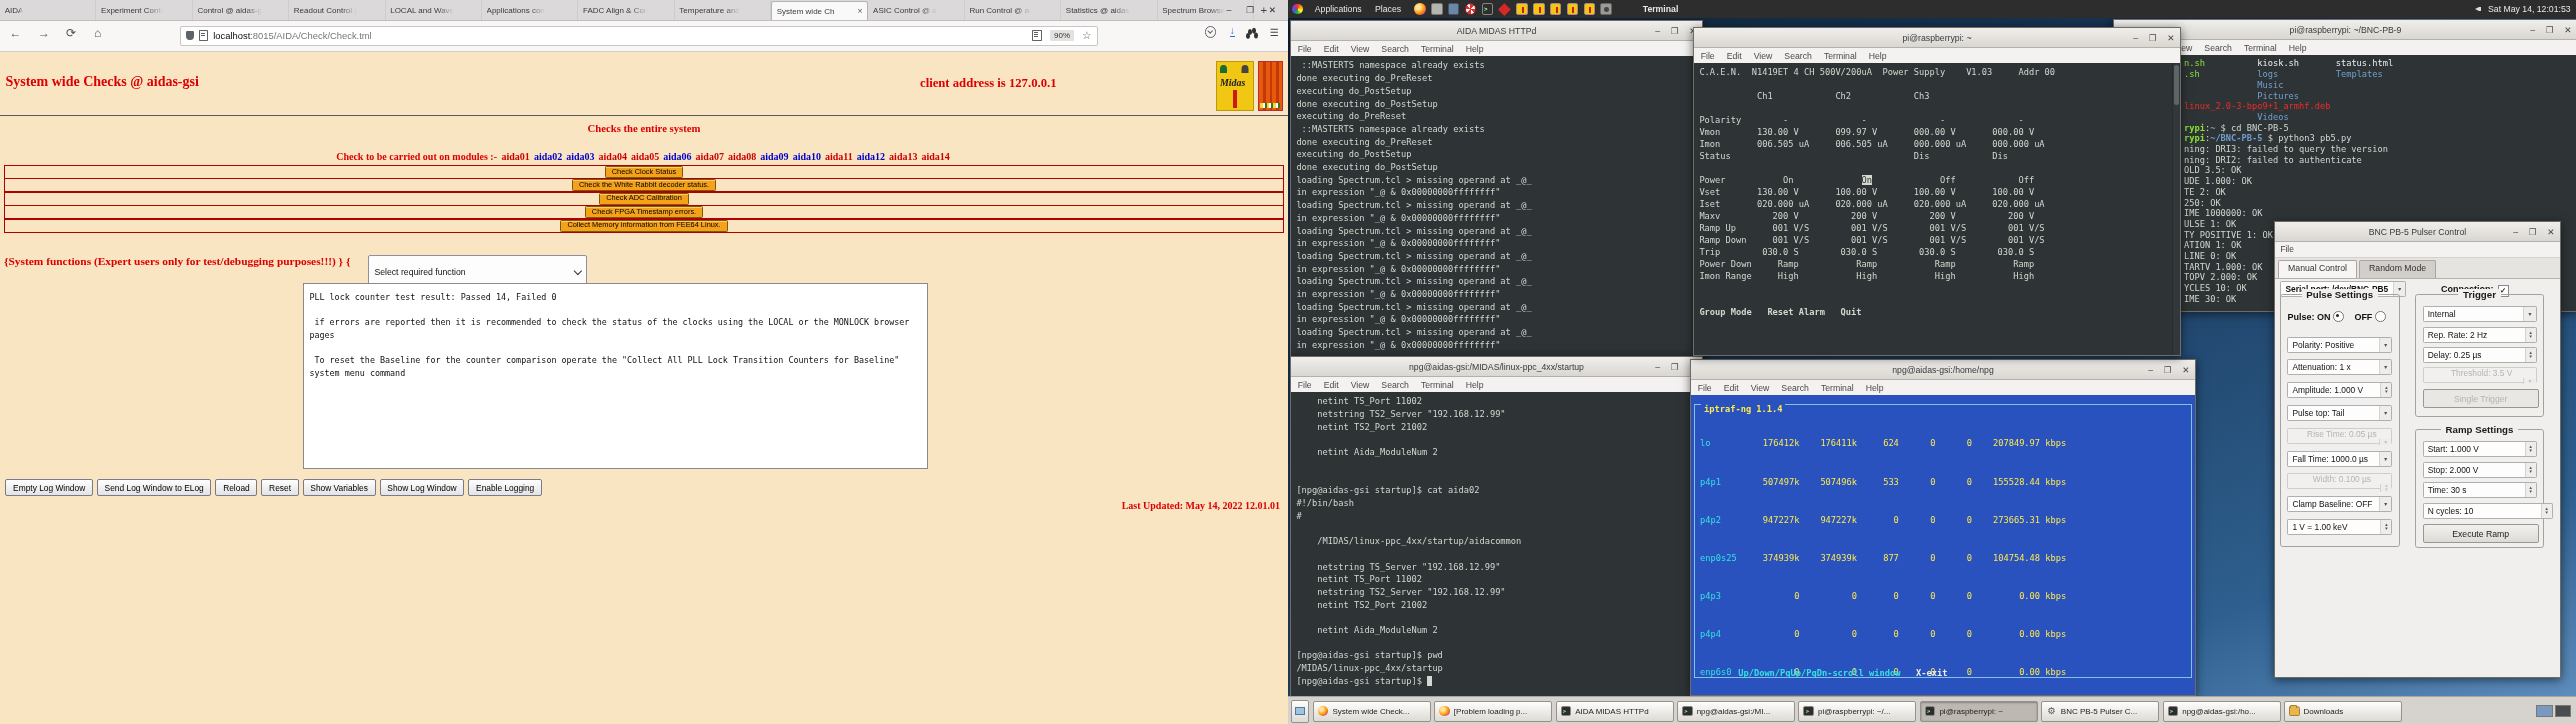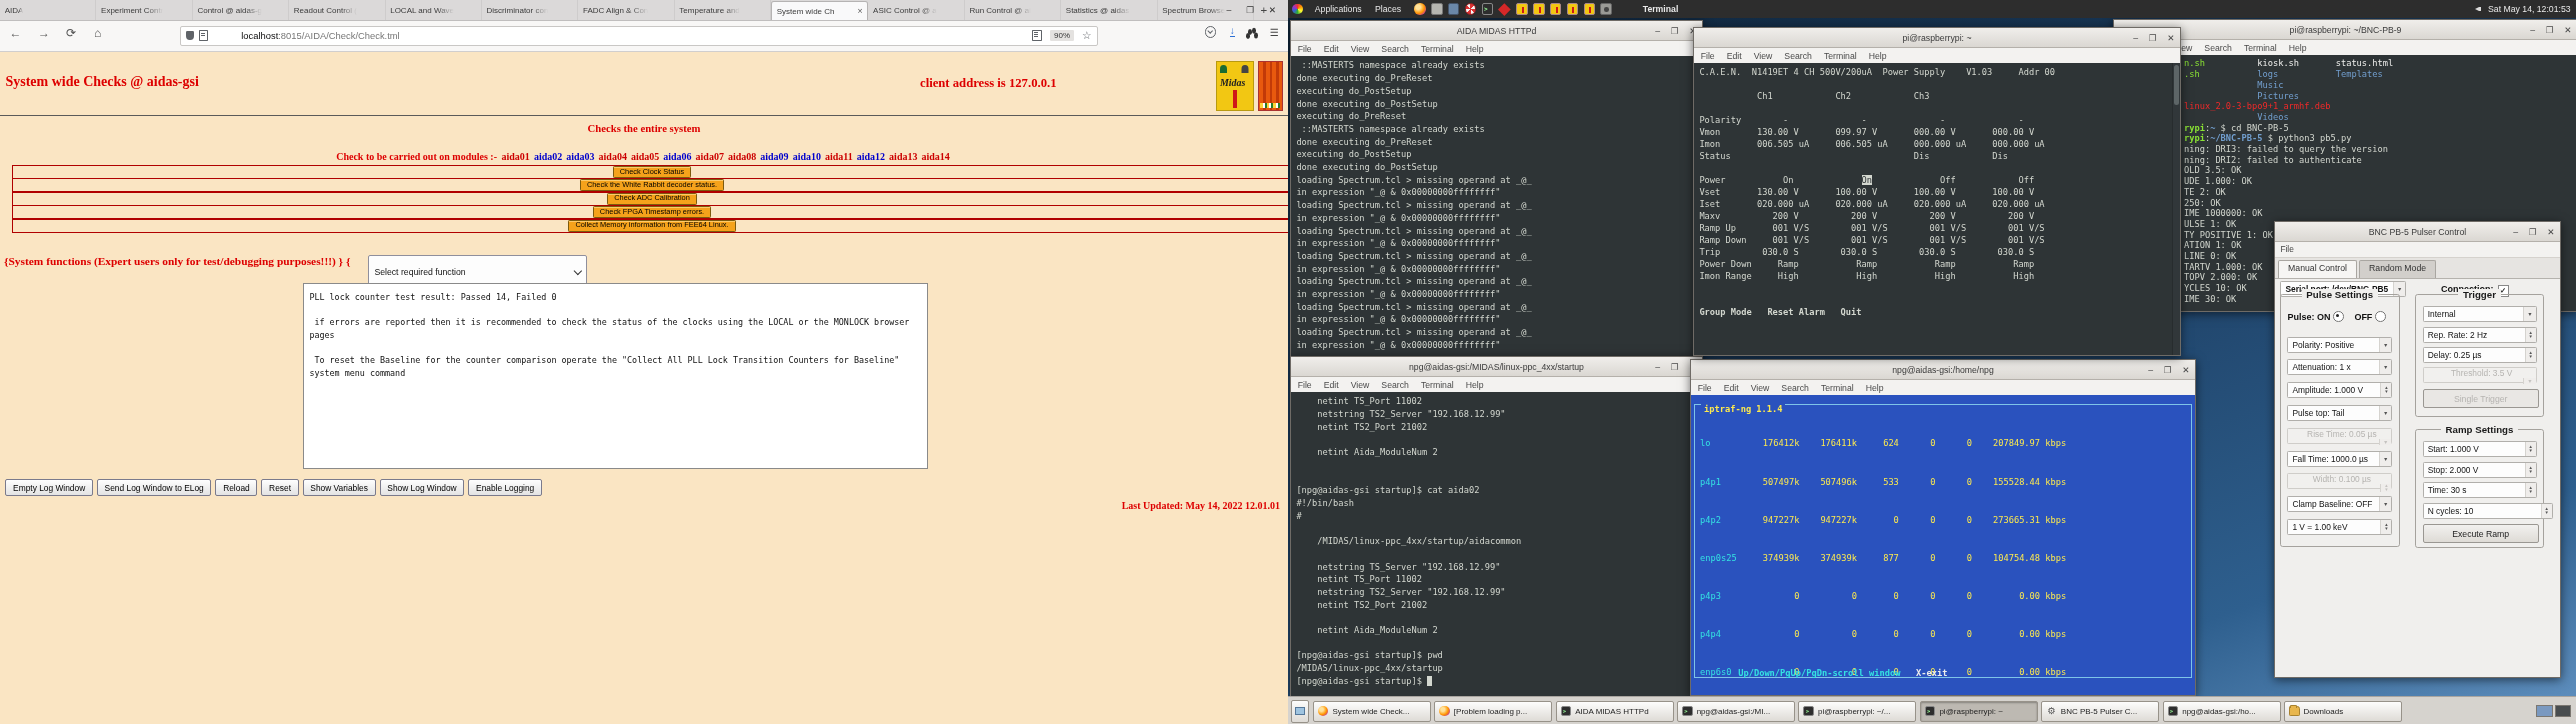--- a/index.html
+++ b/index.html
@@ -17,21 +17,21 @@
   .tab.active span{-webkit-mask-image:none;mask-image:none;}
   .tab .tclose{margin-left:auto;color:#555;font-size:8.7px;padding-left:2.7px;}
   .newtab{width:20px;display:flex;align-items:center;justify-content:center;font-size:11.4px;color:#444;}
   .ffwin{position:absolute;top:0;right:12px;height:20px;display:flex;gap:14.8px;align-items:center;color:#333;font-size:8.7px;}
   .navbar{position:absolute;left:0;top:21px;width:1288px;height:30px;background:#f8f7f6;border-bottom:0.7px solid #d0cece;}
   .navico{position:absolute;top:5.4px;font-size:12px;color:#555;}
   .urlbar{position:absolute;left:180px;top:4.7px;width:918px;height:20px;background:#fff;border:0.7px solid #c9c7c5;border-radius:2px;display:flex;align-items:center;padding:0 5.4px;box-sizing:border-box;}
   .shieldico{width:7.4px;height:8.7px;background:#5f6368;border-radius:1.3px 1.3px 50% 50%;margin-right:5.4px;}
   .docico{width:6.7px;height:8.7px;background:#fff;border:1px solid #5f6368;border-radius:0.7px;margin-right:5.4px;position:relative;}
   .docico::after{content:"";position:absolute;left:0.7px;top:2px;width:4px;height:1px;background:#5f6368;box-shadow:0 2px 0 #5f6368;}
-  .urltext{font-size:9.4px;color:#0c0c0d;margin-left:28px;}
+  .urltext{font-size:9.4px;color:#0c0c0d;}
   .urltext b{font-weight:normal;color:#0c0c0d;}
   .urlright{margin-left:auto;display:flex;align-items:center;gap:8px;}
   .readerico{width:8px;height:9.4px;border:1px solid #5f6368;border-radius:0.7px;position:relative;}
   .readerico::after{content:"";position:absolute;left:1.3px;top:1.3px;width:4px;height:1px;background:#5f6368;box-shadow:0 2px 0 #5f6368,0 4px 0 #5f6368;}
   .zoompill{background:#e4e2e0;border-radius:1.3px;font-size:8px;color:#333;padding:1px 4px;}
   .starico{font-size:10.7px;color:#5f6368;}
   .navright{position:absolute;right:9.4px;top:5.4px;display:flex;gap:13.4px;align-items:center;}
   .pocketico{width:9.4px;height:9.4px;border:1px solid #5f6368;border-radius:50%;position:relative;}
   .pocketico::after{content:"";position:absolute;left:2px;top:2px;width:3.4px;height:3.4px;border-right:1px solid #5f6368;border-bottom:1px solid #5f6368;transform:rotate(45deg);}
   .dlico{color:#2b6fd4;font-size:10px;border-bottom:1.3px solid #2b6fd4;line-height:8.7px;}
@@ -47,21 +47,21 @@
   .midas-logo span{position:absolute;left:2.7px;top:14.8px;}
   .midas-logo::before{content:"";position:absolute;left:16px;bottom:2.7px;width:4px;height:17.4px;background:#cf1818;}
   .midas-logo::after{content:"";position:absolute;left:2.7px;top:2.7px;width:6.7px;height:8px;background:#1a6c30;border-radius:50% 50% 0 0;box-shadow:21.5px 0 0 #444;}
   .psi-logo{width:23px;height:48px;border:0.7px solid #a33;background:repeating-linear-gradient(90deg,#e8590e 0 4px,#c23a08 4px 6.7px);position:relative;}
   .psi-logo::after{content:"";position:absolute;left:1.3px;bottom:2px;right:1.3px;height:5.4px;background:repeating-linear-gradient(90deg,#ffd23a 0 2.7px,#fff 2.7px 4.7px,#2b7a2b 4.7px 6.7px);}
   .pg-hr{position:absolute;left:0;top:63px;width:1288px;height:1.3px;background:#5a5a5a;}
   .pg-sub{position:absolute;left:0;top:70px;width:1288px;text-align:center;font:bold 10.7px "Liberation Serif",serif;}
   .pg-modline{position:absolute;left:0;top:99px;width:1288px;text-align:center;font:bold 10px "Liberation Serif",serif;}
   .mred{color:#cc0000;} .mblue{color:#0000cc;}
   .modules .li-item{margin:0 2px;cursor:pointer;}
-  .chk-table{position:absolute;left:12px;top:114px;width:1280px;}
+  .chk-table{position:absolute;left:4px;top:114px;width:1280px;}
   .chk-row{height:12.7px;border:1.3px solid #b00000;margin-top:-1.3px;display:flex;align-items:center;justify-content:center;}
   .chk-btn{background:#f5a21b;border:0.7px solid #7c5a0e;border-radius:1.3px;font:7.4px "Liberation Sans",sans-serif;color:#000;padding:0.7px 6px;line-height:8.7px;box-shadow:inset 0 0.7px 0 #ffd884;}
   .pg-sysfunc{position:absolute;left:4px;top:203px;font:bold 11.4px "Liberation Serif",serif;}
   .fn-select{position:absolute;left:368px;top:203px;width:219px;height:34px;background:#fdfdfd;border:0.7px solid #8f8f9d;border-radius:2px;display:flex;align-items:center;padding:0 5.4px;box-sizing:border-box;font-size:8.7px;color:#111;}
   .fn-select .chev{margin-left:auto;width:4.7px;height:4.7px;border-right:1px solid #333;border-bottom:1px solid #333;transform:rotate(45deg);margin-top:-2.7px;}
   .logbox{position:absolute;left:303px;top:231px;width:625px;height:186px;background:#fff;border:0.7px solid #8a8a8a;box-sizing:border-box;padding:6.7px 5.4px;font:8.4px/12.7px "DejaVu Sans Mono",monospace;color:#111;white-space:pre-wrap;}
   .btnrow{position:absolute;left:5.4px;top:427px;display:flex;gap:4px;}
   .lbtn{height:17.4px;background:linear-gradient(#fefefe,#e3e3e3);border:0.7px solid #7a7a8c;border-radius:2px;font-size:8.4px;color:#000;padding:0 6.7px;display:flex;align-items:center;}
   .pg-updated{position:absolute;right:8px;top:448px;font:bold 10px "Liberation Serif",serif;}
   .redtx{color:#dd0000;}
@@ -168,21 +168,21 @@
     <div class="tab">
         <span>Control @ aidas-g</span>
       </div>
     <div class="tab">
         <span>Readout Control (</span>
       </div>
     <div class="tab">
         <span>LOCAL and Wave</span>
       </div>
     <div class="tab">
-        <span>Discriminator con</span>
+        <span>Applications con</span>
       </div>
     <div class="tab">
         <span>FADC Align &amp; Con</span>
       </div>
     <div class="tab">
         <span>Temperature and</span>
       </div>
     <div class="tab active">
       <span>System wide Ch</span>
       <span class="tclose">×</span>

